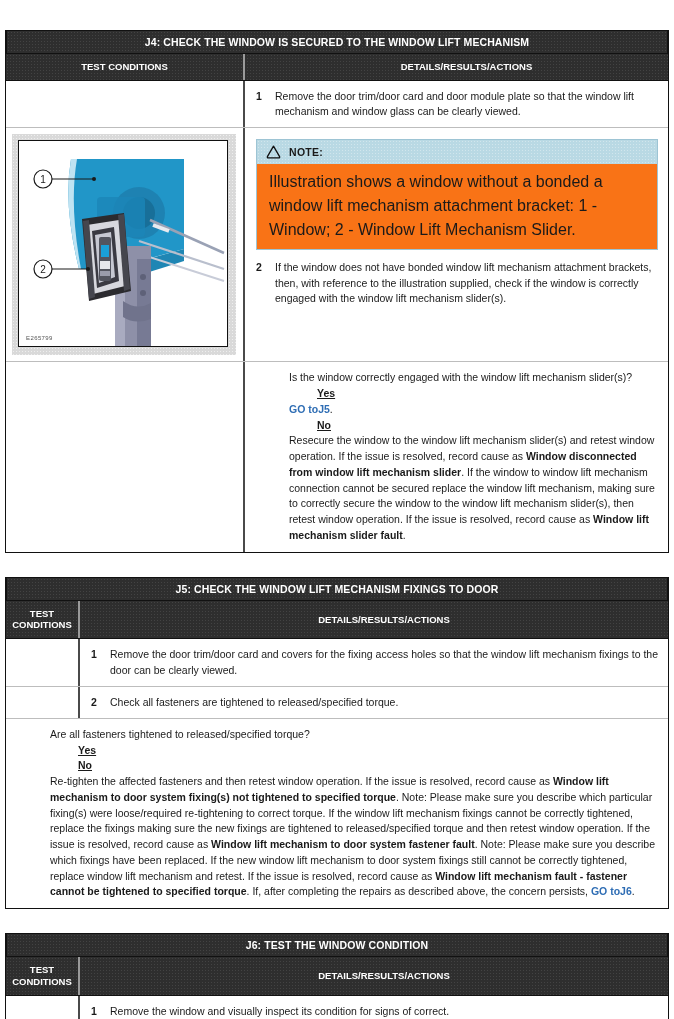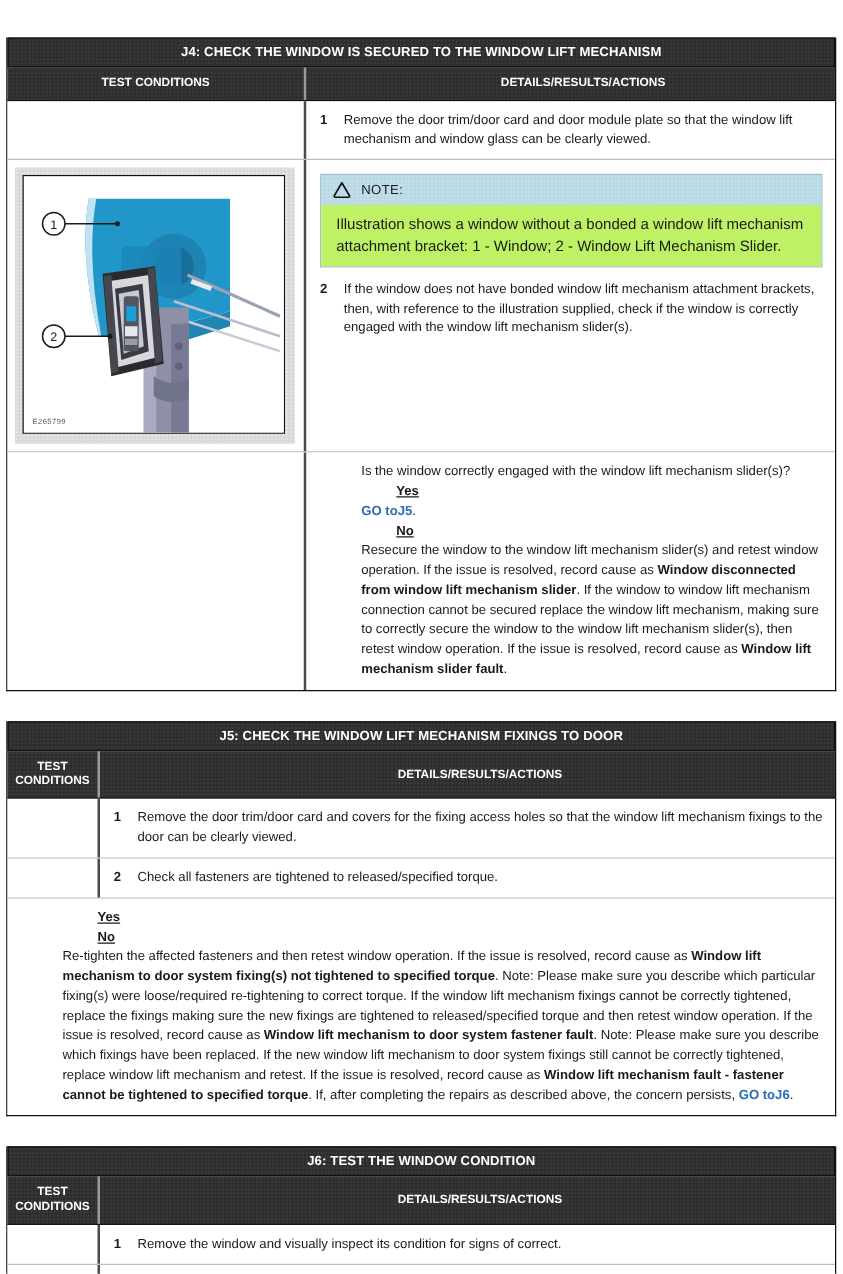--- a/index.html
+++ b/index.html
@@ -67,22 +67,22 @@
   
   .note-wrap { border: 1px solid #9dc4d4; margin: 3px 0 10px 3px; }
   .note-head {
     background: #b9d9e4;
     background-image: radial-gradient(rgba(255,255,255,0.35) 0.5px, transparent 0.6px);
     background-size: 3px 3px;
     display: flex; align-items: center; gap: 8px;
     padding: 5px 9px;
   }
   .note-head .tri { width: 15px; height: 14px; display: block; }
-  .note-label { font-weight: normal; font-size: 10.5px; letter-spacing: .3px; }
-  .note-body { background: #bef264; padding: 6px 10px 7px 12px; font-size: 12px; line-height: 1.5; }
+  .note-label { font-weight: bold; font-size: 10.5px; letter-spacing: .3px; }
+  .note-body { background: #f97316; padding: 6px 10px 7px 12px; font-size: 16px; line-height: 1.5; }
 
   
   .qa { font-size: 10.5px; line-height: 1.5; padding-left: 44px; }
   .qa .q { }
   .qa .ans { font-weight: bold; padding-left: 28px; text-decoration: underline; }
   .qa .goto { color: #2e6db4; font-weight: bold; }
   .qa p { margin: 0; }
   .qa .body { text-align: left; }
   b { font-weight: bold; }
 
@@ -230,20 +230,21 @@
       <div class="cell-right">
         <div class="step">
           <div class="step-num">2</div>
           <div class="step-txt">Check all fasteners are tightened to released/specified torque.</div>
         </div>
       </div>
     </div>
 
     <div class="row nb">
       <div class="cell-full qa">
+        <p class="q">Are all fasteners tightened to released/specified torque?</p>
         <p class="ans">Yes</p>
         <p class="ans">No</p>
         <p class="body"><span>Re-tighten the affected fasteners and then retest window operation. If the issue is resolved, record cause as </span><b>Window lift mechanism to door system fixing(s) not tightened to specified torque</b><span>. Note: Please make sure you describe which particular fixing(s) were loose/required re-tightening to correct torque. If the window lift mechanism fixings cannot be correctly tightened, replace the fixings making sure the new fixings are tightened to released/specified torque and then retest window operation. If the issue is resolved, record cause as </span><b>Window lift mechanism to door system fastener fault</b><span>. Note: Please make sure you describe which fixings have been replaced. If the new window lift mechanism to door system fixings still cannot be correctly tightened, replace window lift mechanism and retest. If the issue is resolved, record cause as </span><b>Window lift mechanism fault - fastener cannot be tightened to specified torque</b><span>. If, after completing the repairs as described above, the concern persists, </span><span class="goto">GO toJ6</span><span>.</span></p>
       </div>
     </div>
   </div>
 
   <div class="block last">
     <div class="sec-title">J6: TEST THE WINDOW CONDITION</div>
 

